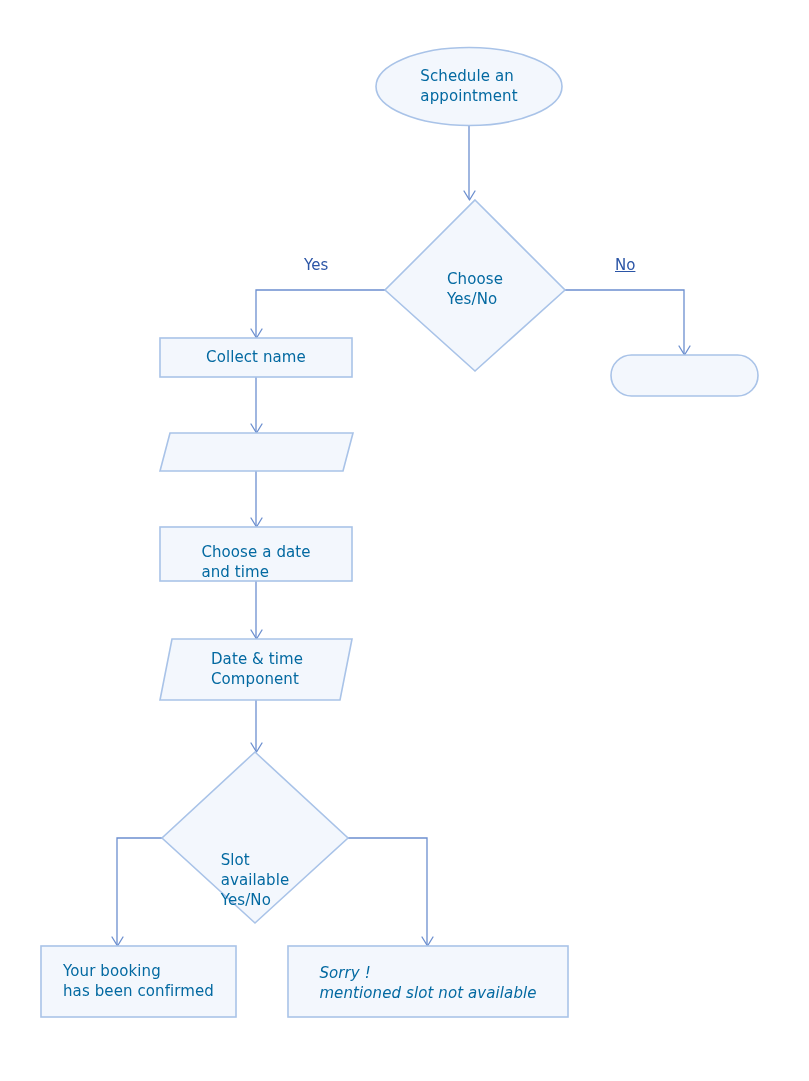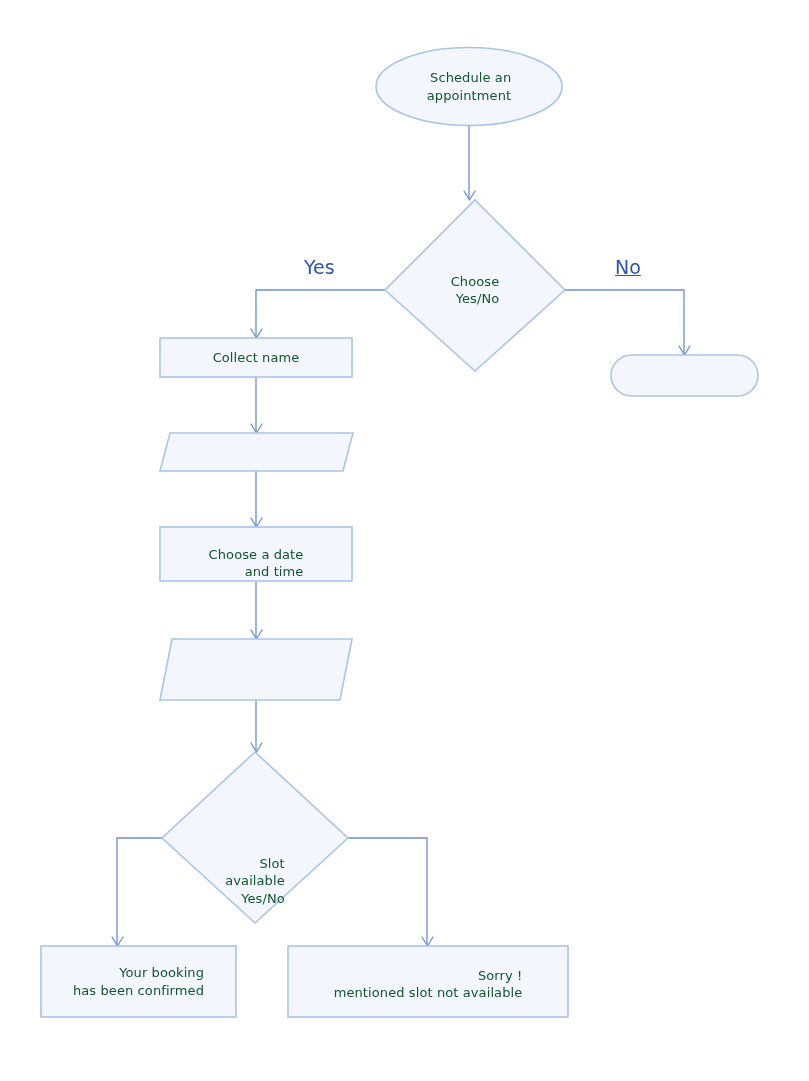--- a/index.html
+++ b/index.html
@@ -40,32 +40,32 @@
     stroke: #6c8fcf;
     stroke-width: 1.3;
     stroke-linecap: round;
     stroke-linejoin: round;
   }
   .node-label {
     position: absolute;
     display: flex;
     align-items: center;
     justify-content: center;
-    text-align: right;
-    color: #14532d;
-    font-size: 13px;
+    text-align: left;
+    color: #0369a1;
+    font-size: 15px;
     line-height: 1.32;
     letter-spacing: 0.1px;
     white-space: pre-line;
     pointer-events: none;
   }
   .edge-label {
     position: absolute;
     color: #2b55a6;
-    font-size: 19px;
+    font-size: 15px;
     line-height: 1.2;
     white-space: nowrap;
   }
 </style>
 </head>
 <body>
 
 <div id="canvas">
 
   <svg id="flow-svg" viewBox="0 0 809 1081">
@@ -143,28 +143,30 @@
   <div class="node-label" style="left:400px; top:256px; width:150px; height:68px;">Choose
 Yes/No</div>
 
 
   <div class="node-label" style="left:160px; top:338px; width:192px; height:39px;">Collect name</div>
 
 
   <div class="node-label" style="left:160px; top:527px; width:192px; height:54px;margin-top:9px;">Choose a date
 and time</div>
 
+  <div class="node-label" style="left:162px; top:639px; width:190px; height:61px;">Date &amp; time
+Component</div>
 
   <div class="node-label" style="left:190px; top:800px; width:130px; height:76px;margin-top:43px;">Slot
 available
 Yes/No</div>
 
   <div class="node-label" style="left:41px; top:946px; width:195px; height:71px;">Your booking
 has been confirmed</div>
 
-  <div class="node-label" style="left:288px; top:946px; width:280px; height:76px;">Sorry !
+  <div class="node-label" style="left:288px; top:946px; width:280px; height:76px;font-style:italic;">Sorry !
 mentioned slot not available</div>
 
   <div class="edge-label" style="left:304px; top:256px;">Yes</div>
 
   <div class="edge-label" style="left:615px; top:256px;text-decoration:underline;">No</div>
 
 </div>
 
 </body></html>

